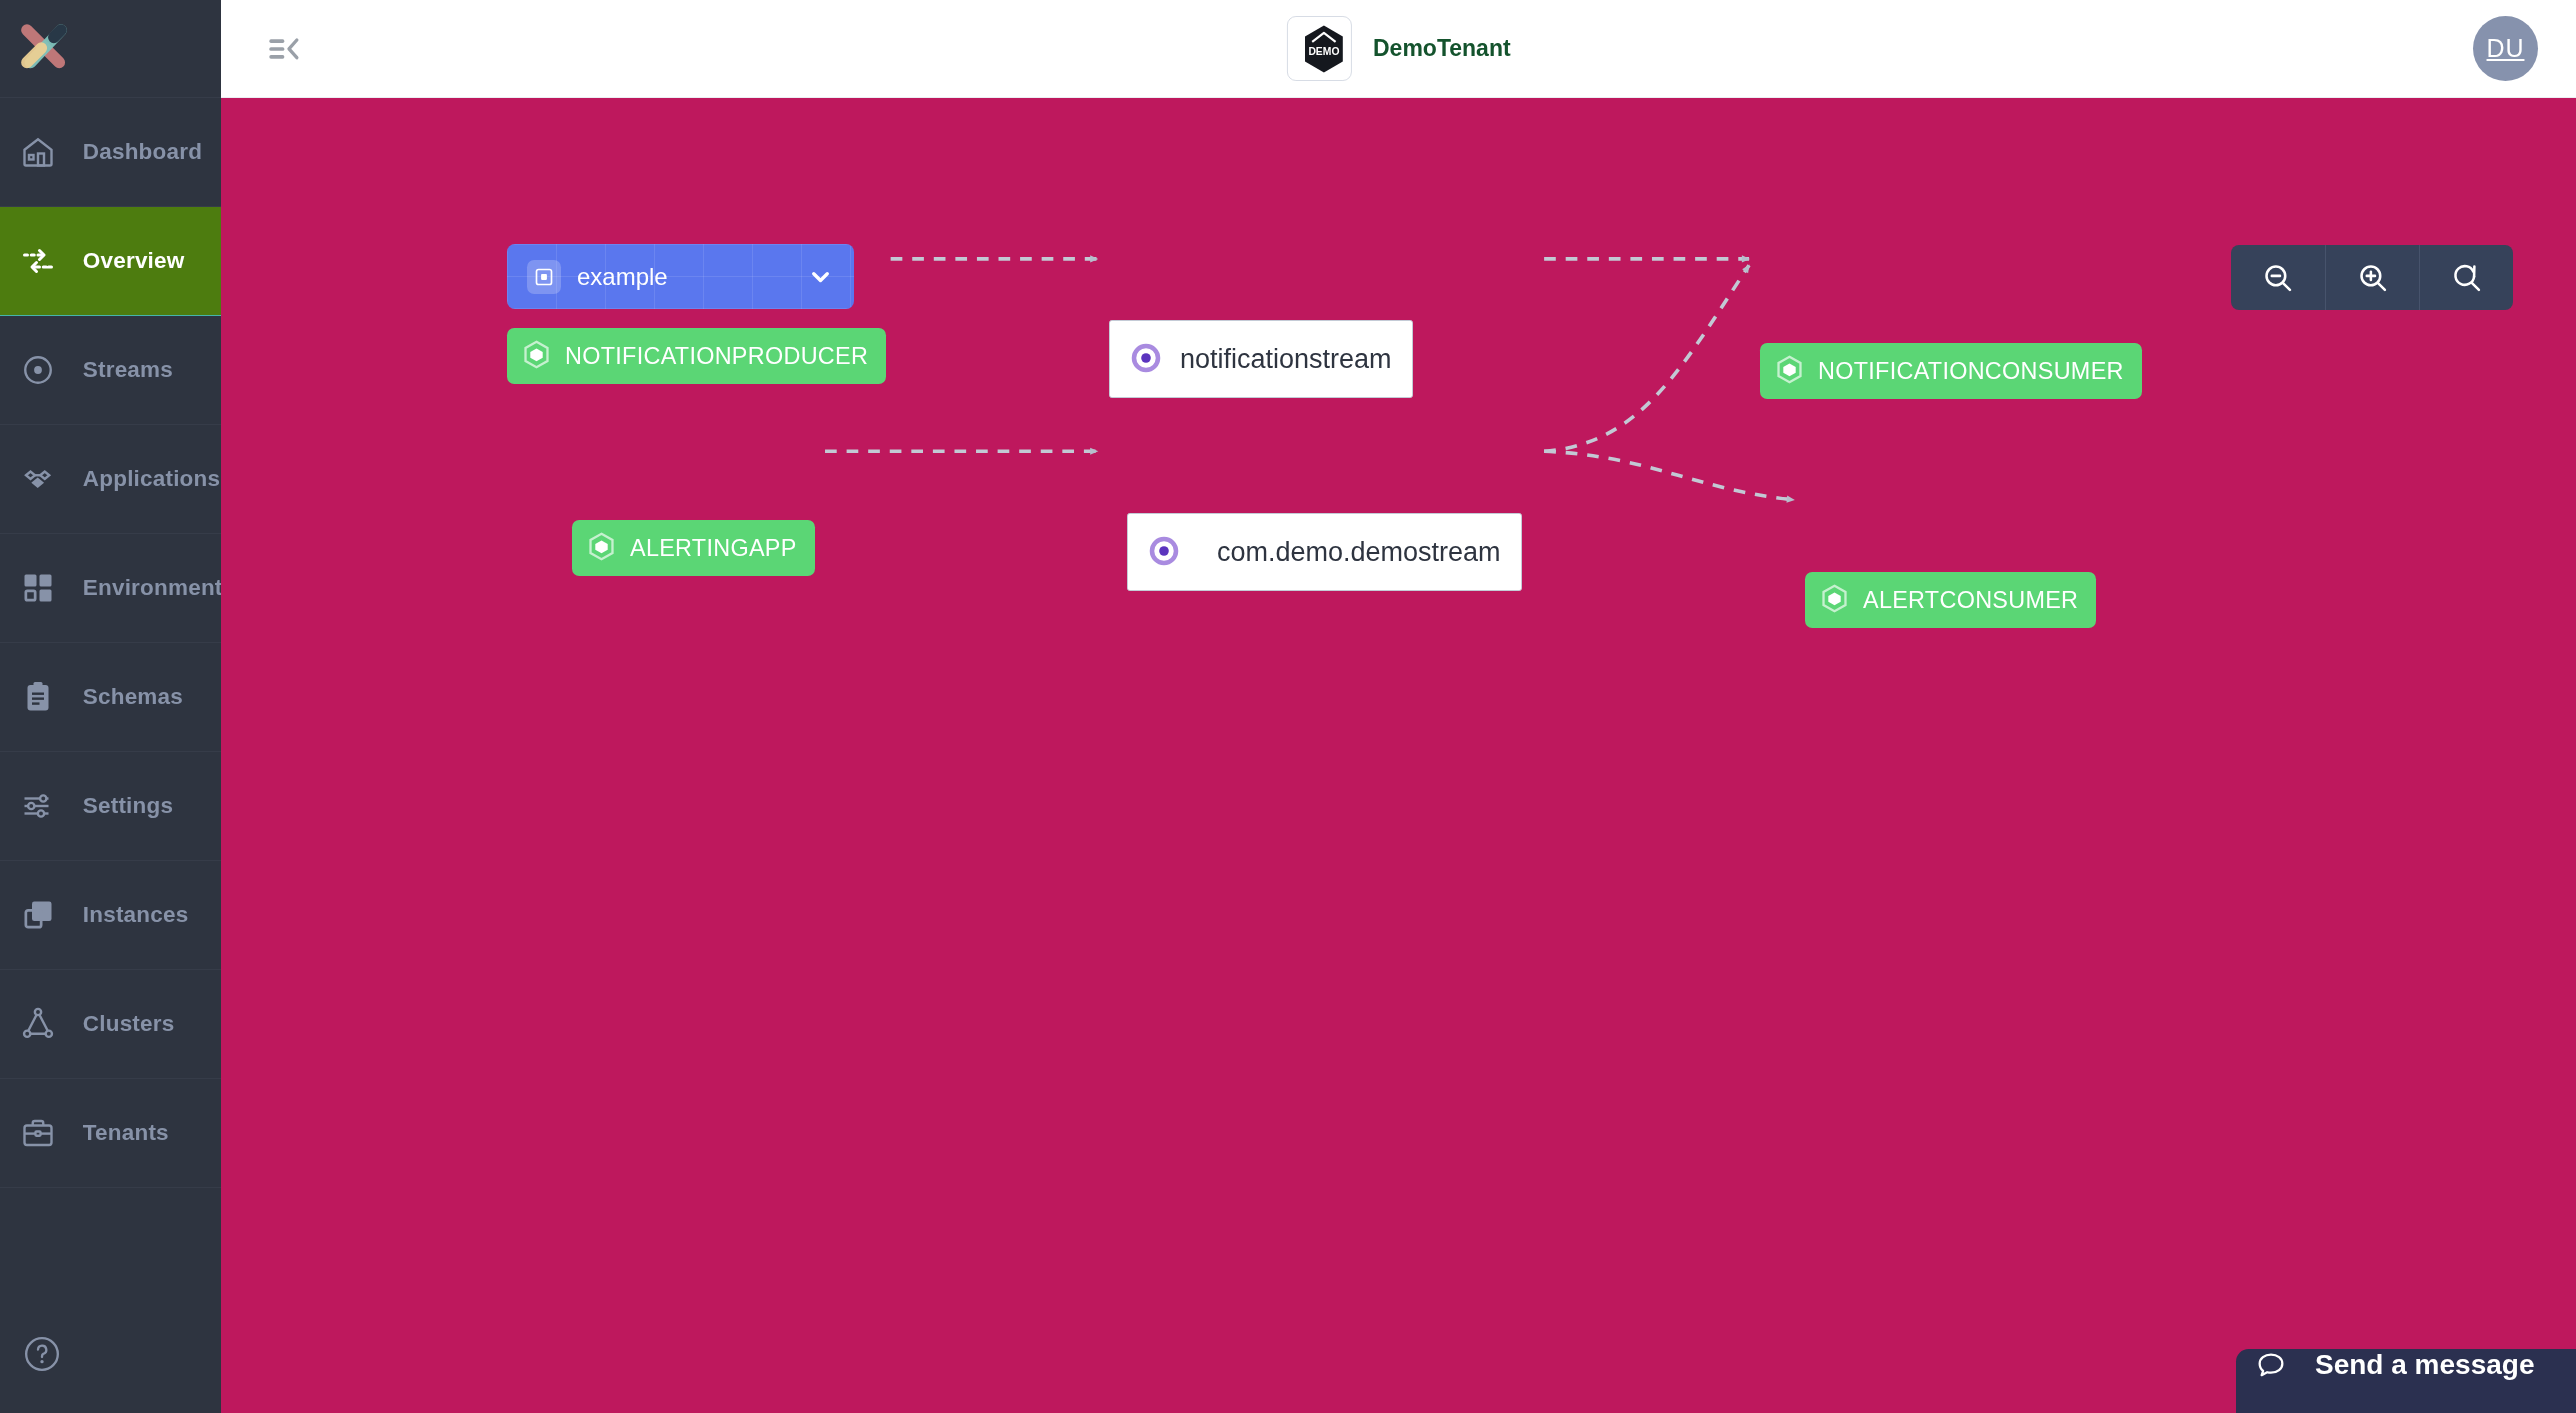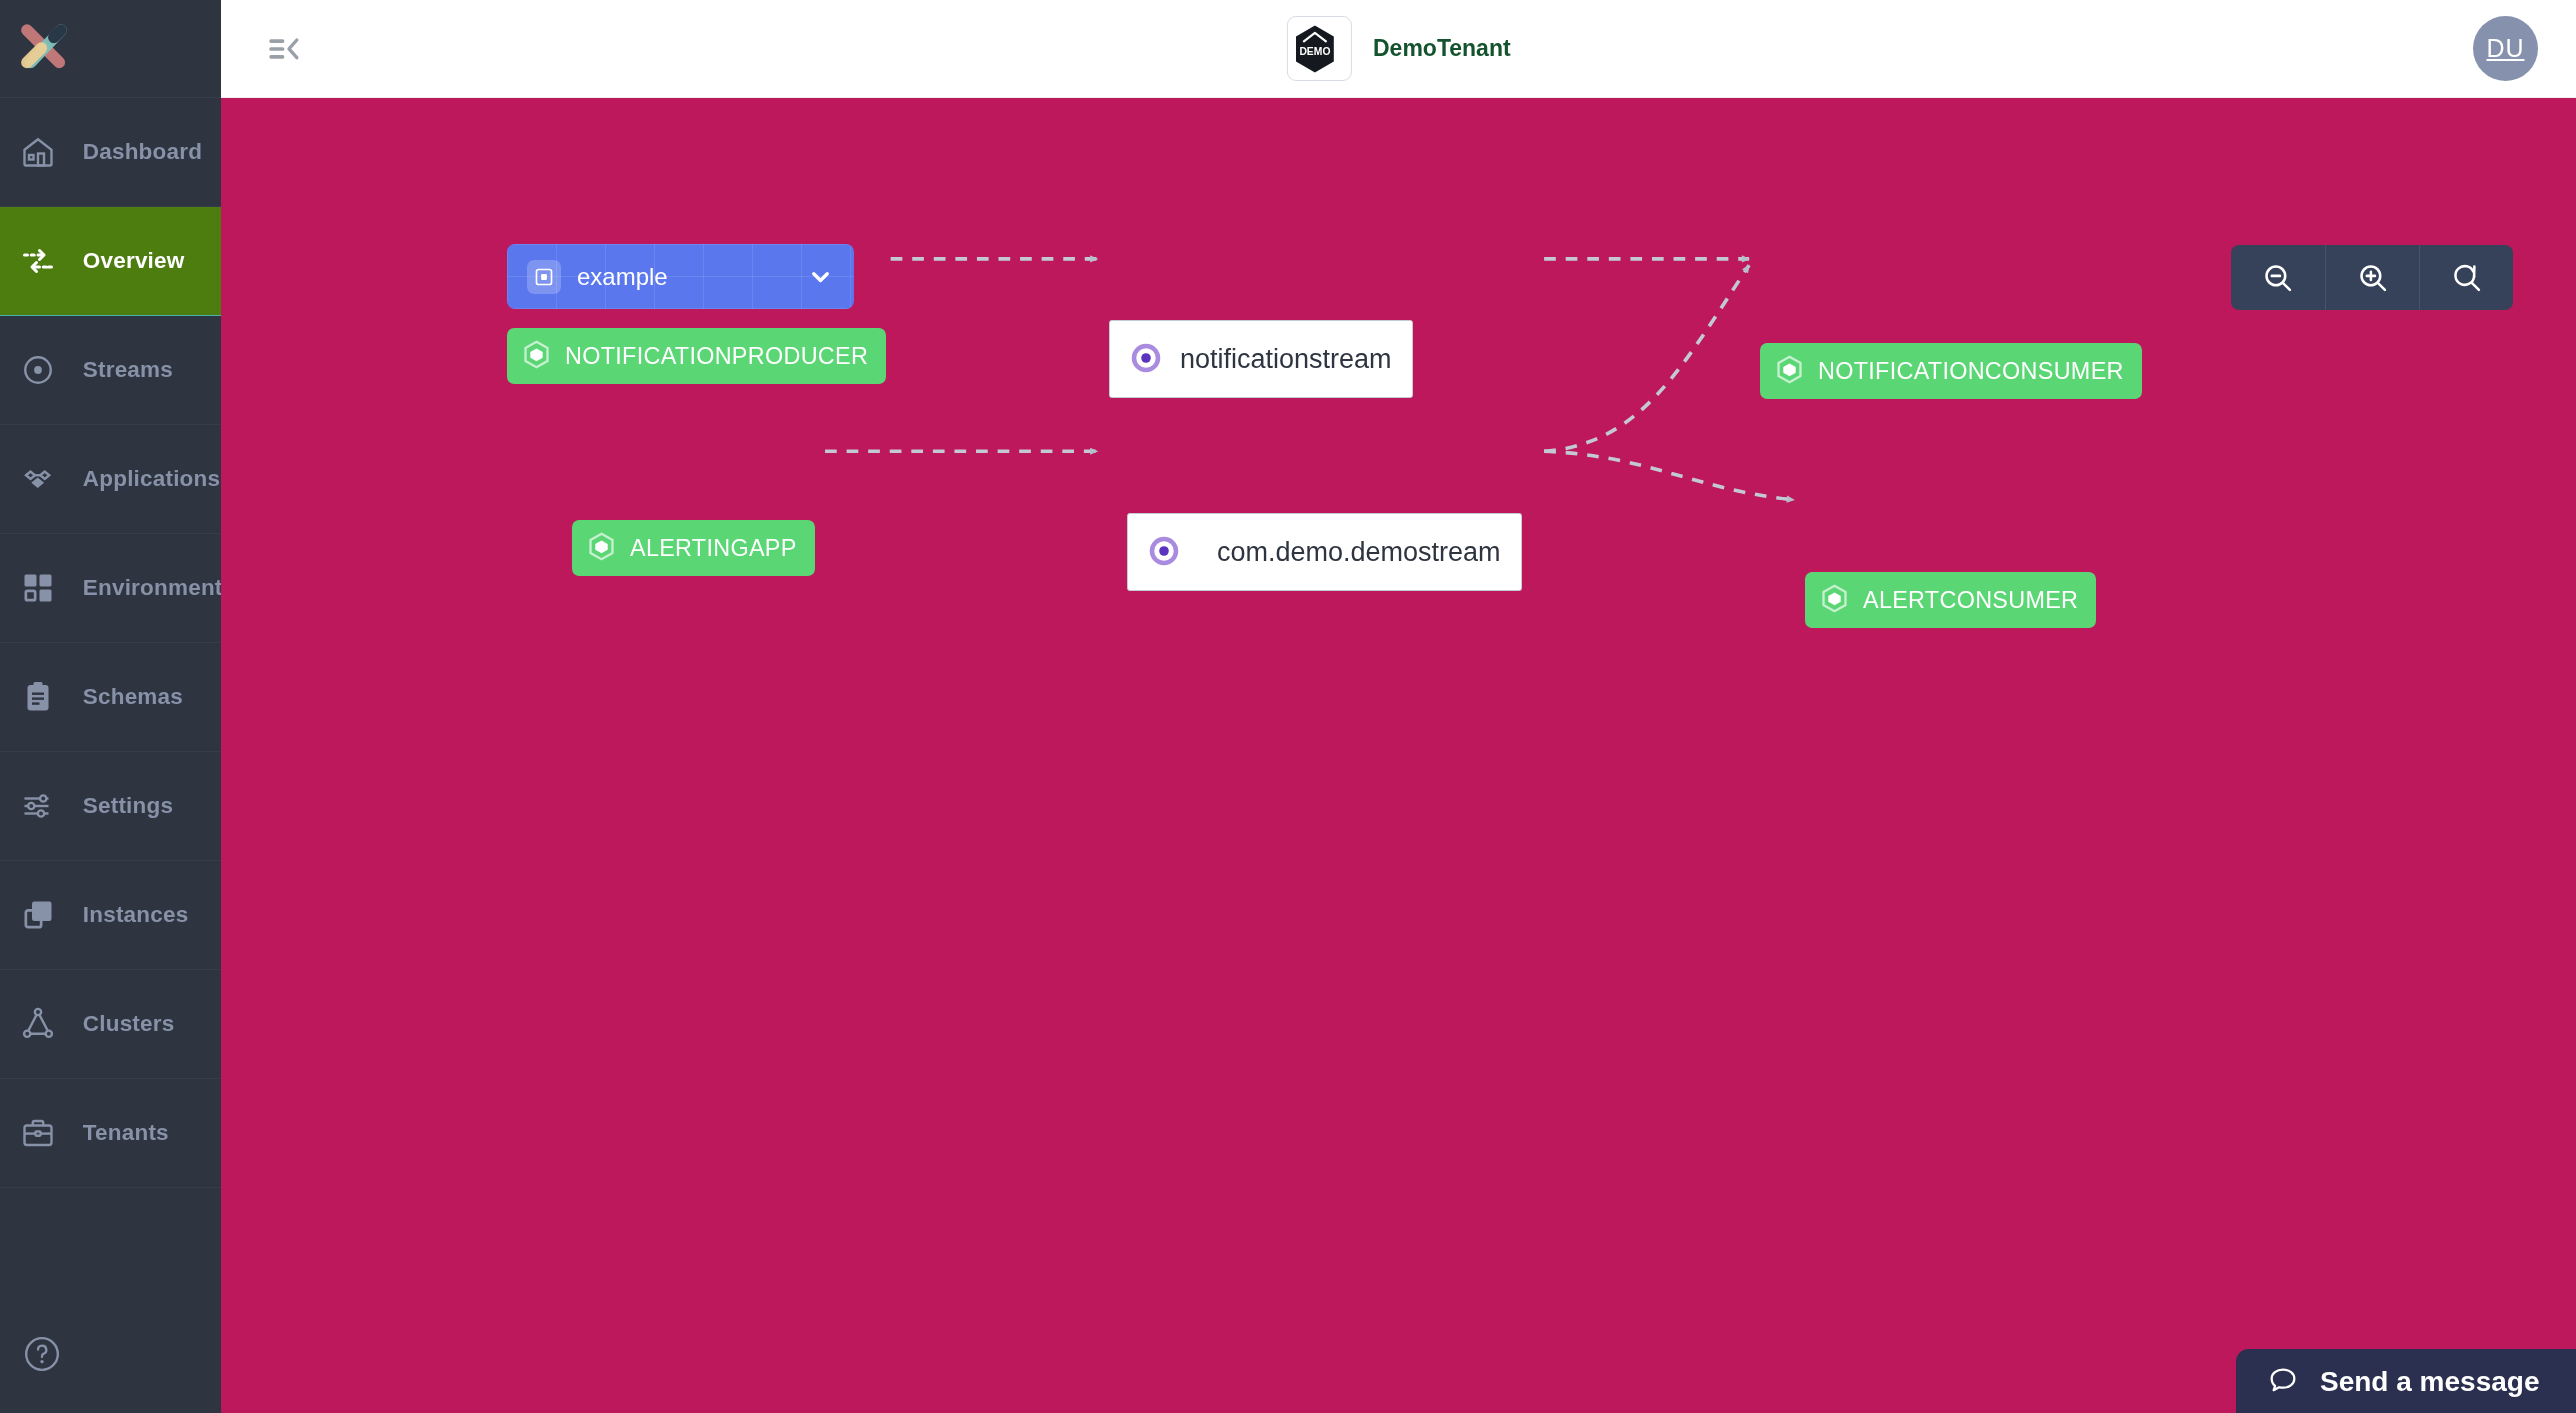--- a/index.html
+++ b/index.html
@@ -54,21 +54,21 @@
     display: flex; align-items: center; justify-content: center;
     cursor: pointer;
   }
   .tenant-block {
     position: absolute; left: 50%; transform: translateX(-50%);
     display: flex; align-items: center; gap: 21.6px;
   }
   .tenant-logo {
     width: 65px; height: 65px; border-radius: 9px;
     border: 0.9px solid #d7dce5; display: flex;
-    align-items: center; justify-content: flex-start; background: #fff;
+    align-items: center; justify-content: flex-end; background: #fff;
   }
   .tenant-name { font-size: 23px; font-weight: bold; color: #14532d; }
   .avatar {
     position: absolute; right: 38px; width: 65px; height: 65px;
     border-radius: 50%; background: #8692AD; color: #fff;
     display: flex; align-items: center; justify-content: center;
     font-size: 25px; letter-spacing: 0.9px; cursor: pointer; text-decoration: underline;
   }
 
   
@@ -124,22 +124,22 @@
   .zoom-btn {
     width: 94px; height: 65px; display: flex;
     align-items: center; justify-content: center; cursor: pointer;
   }
   .zoom-btn + .zoom-btn { border-left: 0.9px solid #47536c; }
 
   .chat-widget {
     position: absolute; right: 0; bottom: 0;
     width: 340px; height: 65px; background: #2B3050;
     border-top-left-radius: 12.6px;
-    display: flex; align-items: center; padding-left: 31px;
-    gap: 21px; cursor: pointer; z-index: 20;
+    display: flex; align-items: flex-start; padding-left: 19px;
+    gap: 28px; cursor: pointer; z-index: 20;
   }
   .chat-label { color: #ffffff; font-size: 28px; font-weight: bold; }
 </style>
 </head>
 <body>
 
 <div id="app">
 
   <aside class="sidebar">
 

